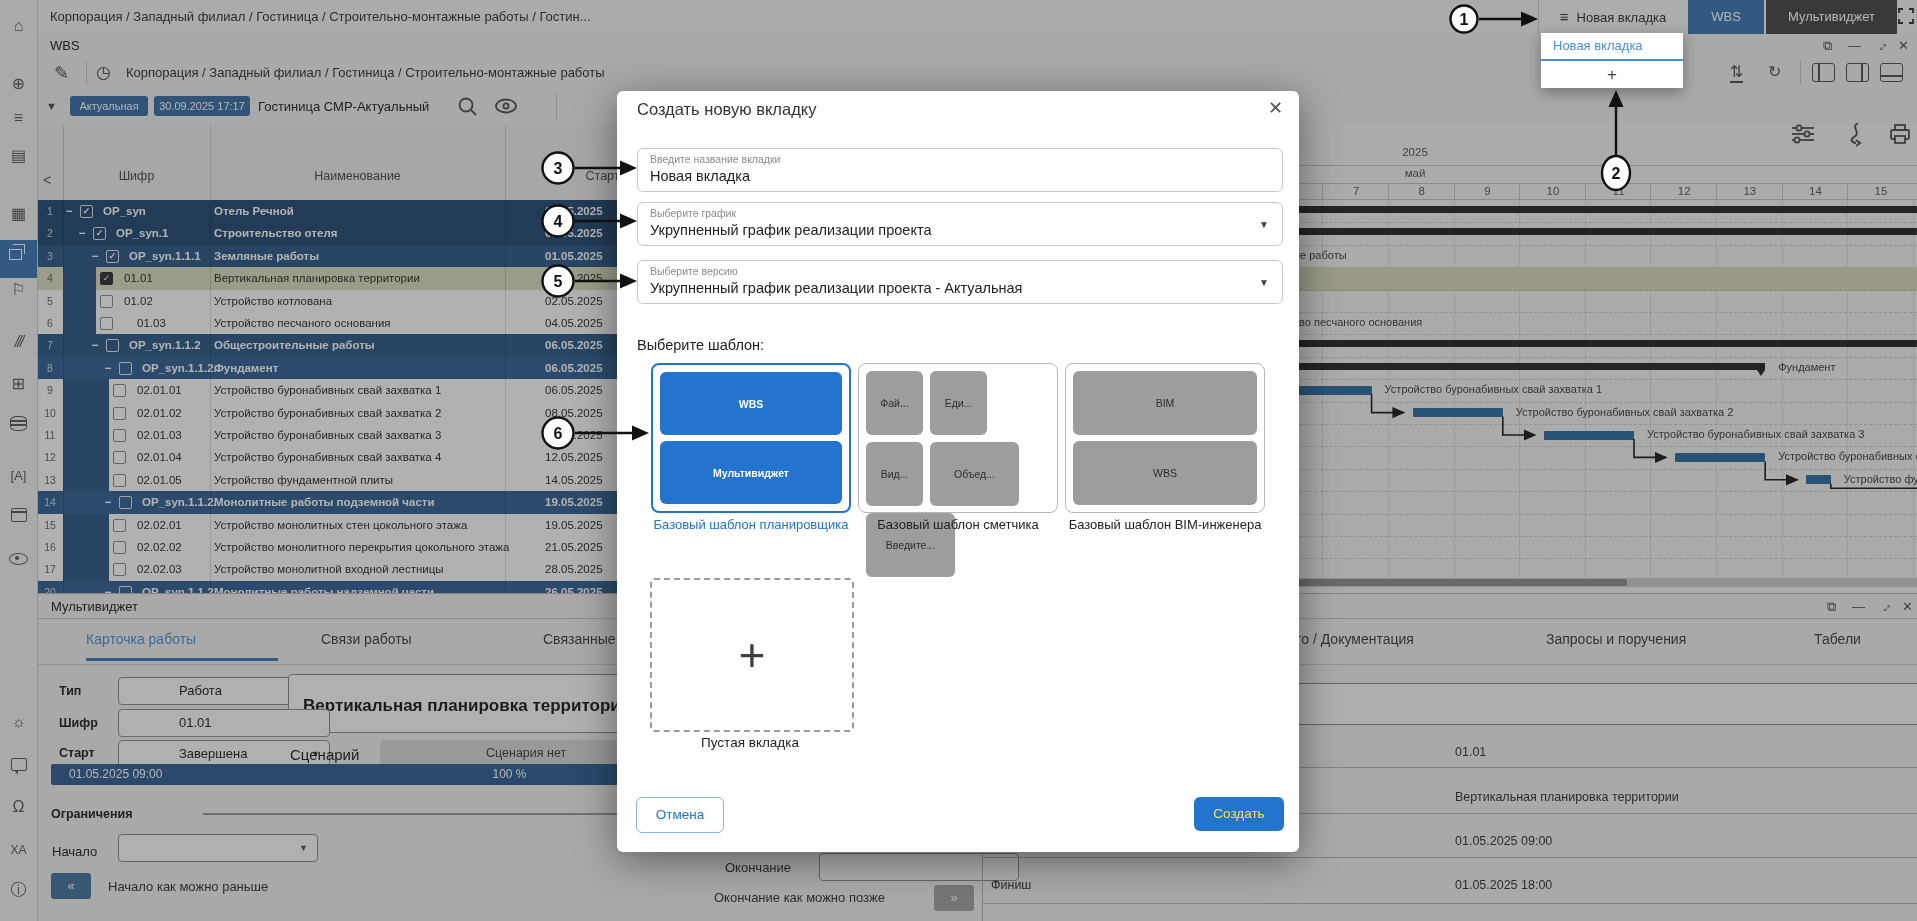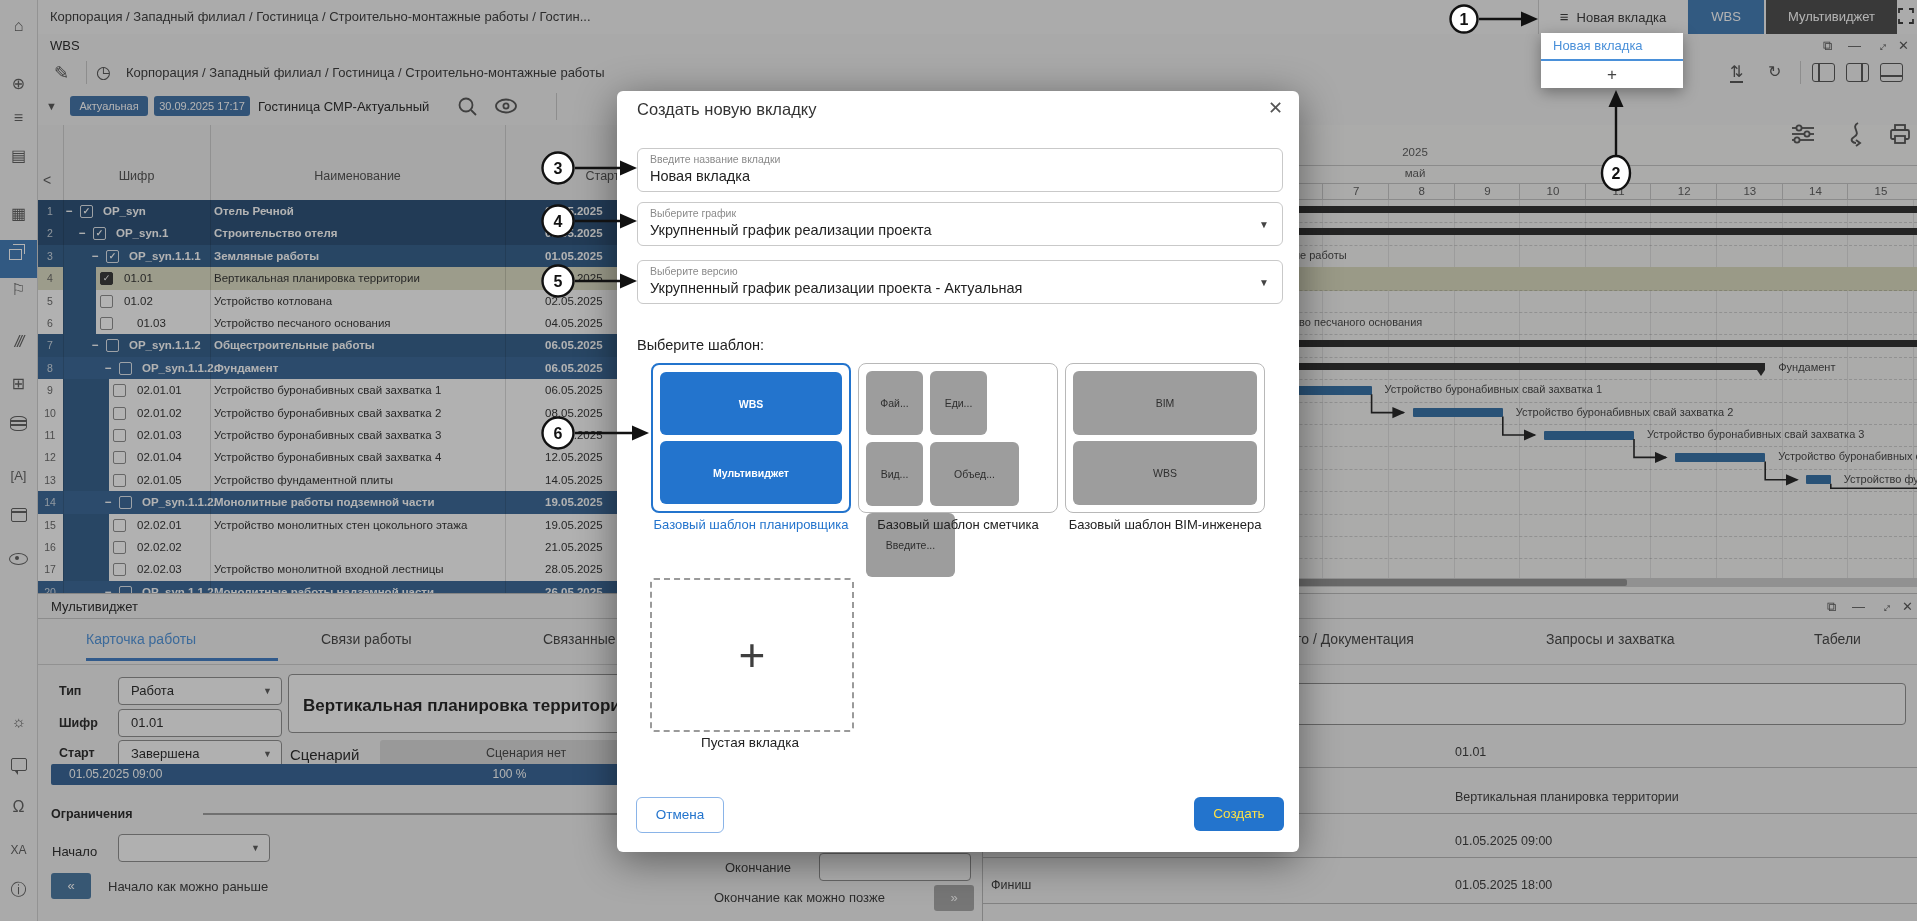--- a/index.html
+++ b/index.html
@@ -73,21 +73,21 @@
   .gthumb{position:absolute;left:560px;top:1px;width:367px;height:7px;background:#8f8f8f;border-radius:2px;}
   
   .mw{position:absolute;left:37px;top:593px;width:1880px;height:328px;background:#f0f0f0;border-top:1px solid #b9b9b9;}
   .mwtitle{position:absolute;left:14px;top:5px;font-size:13px;color:#222;}
   .mwhline{position:absolute;left:0;top:24px;width:100%;height:1px;background:#c4c4c4;}
   .mwtabline{position:absolute;left:0;top:70px;width:100%;height:1px;background:#cccccc;}
   .mwtab{position:absolute;top:37px;font-size:14px;color:#3d3d3d;white-space:nowrap;}
   .mwtab.on{color:#4a90d9;}
   .mwunder{position:absolute;left:49px;top:64px;width:192px;height:3px;background:#3a78c2;}
   .flabel{position:absolute;font-size:12.5px;font-weight:bold;color:#222;}
-  .fldbox{position:absolute;height:26px;border:1px solid #8a8a8a;border-radius:4px;background:#fbfbfb;font-size:13px;line-height:26px;color:#222;}
+  .fldbox{position:absolute;height:26px;border:1px solid #8a8a8a;border-radius:4px;background:#fbfbfb;font-size:13px;line-height:26px;color:#222;padding-left:48px;}
   .fldbox .val{margin-left:12px;}
   .fldbox .car{position:absolute;right:9px;top:0;font-size:9px;color:#555;}
   .grayfld{position:absolute;height:26px;background:#d8d8d8;border-radius:3px;font-size:12.5px;line-height:26px;color:#3f3f3f;}
   .progress{position:absolute;left:14px;top:170px;width:917px;height:21px;background:#2f5f93;border-radius:2px;color:#fff;font-size:12px;line-height:21px;}
   .cstline{position:absolute;left:166px;top:219px;width:765px;height:2px;background:#9a9a9a;}
   .navbtn{position:absolute;width:40px;height:26px;border-radius:3px;color:#fff;text-align:center;line-height:26px;font-size:13px;}
   .propline{position:absolute;left:945px;width:935px;height:1px;background:#b5b5b5;}
   .propval{position:absolute;left:1418px;font-size:12.5px;color:#333;white-space:nowrap;}
   
   .dimmer{position:absolute;inset:0;background:rgba(33,33,33,.34);z-index:20;}
@@ -360,20 +360,21 @@
           <div class="cb" style="left: 76px;"></div>
           <div class="abs nw" style="left: 100px; top: 0px;">02.02.01</div>
           <div class="tname">Устройство монолитных стен цокольного этажа</div>
           <div class="tdate">19.05.2025</div>
         </div>
         <div class="trow wrk" style="top: 411px;">
           <div class="tnum">16</div>
           <div class="band" style="left: 26px; width: 46px;"></div>
           <div class="cb" style="left: 76px;"></div>
           <div class="abs nw" style="left: 100px; top: 0px;">02.02.02</div>
+          <div class="tname">Устройство монолитного перекрытия цокольного этажа</div>
           <div class="tdate">21.05.2025</div>
         </div>
         <div class="trow wrk" style="top: 433.4px;">
           <div class="tnum">17</div>
           <div class="band" style="left: 26px; width: 46px;"></div>
           <div class="cb" style="left: 76px;"></div>
           <div class="abs nw" style="left: 100px; top: 0px;">02.02.03</div>
           <div class="tname">Устройство монолитной входной лестницы</div>
           <div class="tdate">28.05.2025</div>
         </div>
@@ -490,21 +491,21 @@
     <span class="wctrl" style="left:1790px;top:5px">⧉</span>
     <span class="wctrl" style="left:1815px;top:5px">—</span>
     <span class="wctrl rot45" style="left:1842px;top:5px">↔</span>
     <span class="wctrl" style="left:1865px;top:5px">✕</span>
     <div class="mwhline"></div>
     <div id="mw-tabs">
         <div class="mwtab on" style="left: 49px;">Карточка работы</div>
         <div class="mwtab" style="left: 284px;">Связи работы</div>
         <div class="mwtab" style="left: 506px;">Связанные</div>
         <div class="mwtab" style="left: 1258px;">то / Документация</div>
-        <div class="mwtab" style="left: 1509px;">Запросы и захватка</div>
+        <div class="mwtab" style="left: 1509px;">Запросы и поручения</div>
         <div class="mwtab" style="left: 1777px;">Табели</div>
       </div>
     <div class="mwunder"></div>
     <div class="mwtabline"></div>
 
     <div class="flabel" style="left:22px;top:90px">Тип</div>
     <div class="fldbox" style="left:81px;top:83px;width:162px">
       <span class="val">Работа</span><span class="car">▼</span>
     </div>
     <div class="fldbox" style="left:251px;top:80px;width:680px;height:57px;overflow:hidden">

